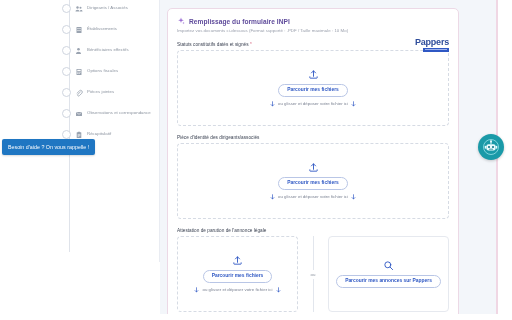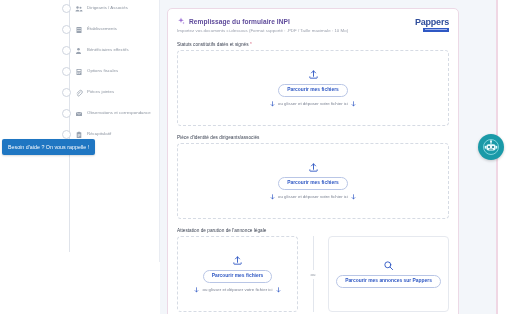--- a/index.html
+++ b/index.html
@@ -99,21 +99,21 @@
     margin-top: 3px;
     font-size: 4.4px; color: #9ba0ad; letter-spacing: .02px;
   }
 
   .brand {
     position: absolute; right: 9px; top: 9px;
     text-align: center;
   }
   .brand-name {
     font-size: 9px; font-weight: bold; color: #2f4d9b;
-    letter-spacing: -.2px; line-height: 1;
+    letter-spacing: -.2px; line-height: 1; margin-top: 20px;
   }
   .brand-bar {
     margin-top: 1px;
     height: 4px; width: 26px;
     background: #2f58c4;
     margin-left: auto; margin-right: 0;
     position: relative;
   }
   .brand-bar::after {
     content: ""; position: absolute; left: 2px; right: 2px; top: 1.4px;

